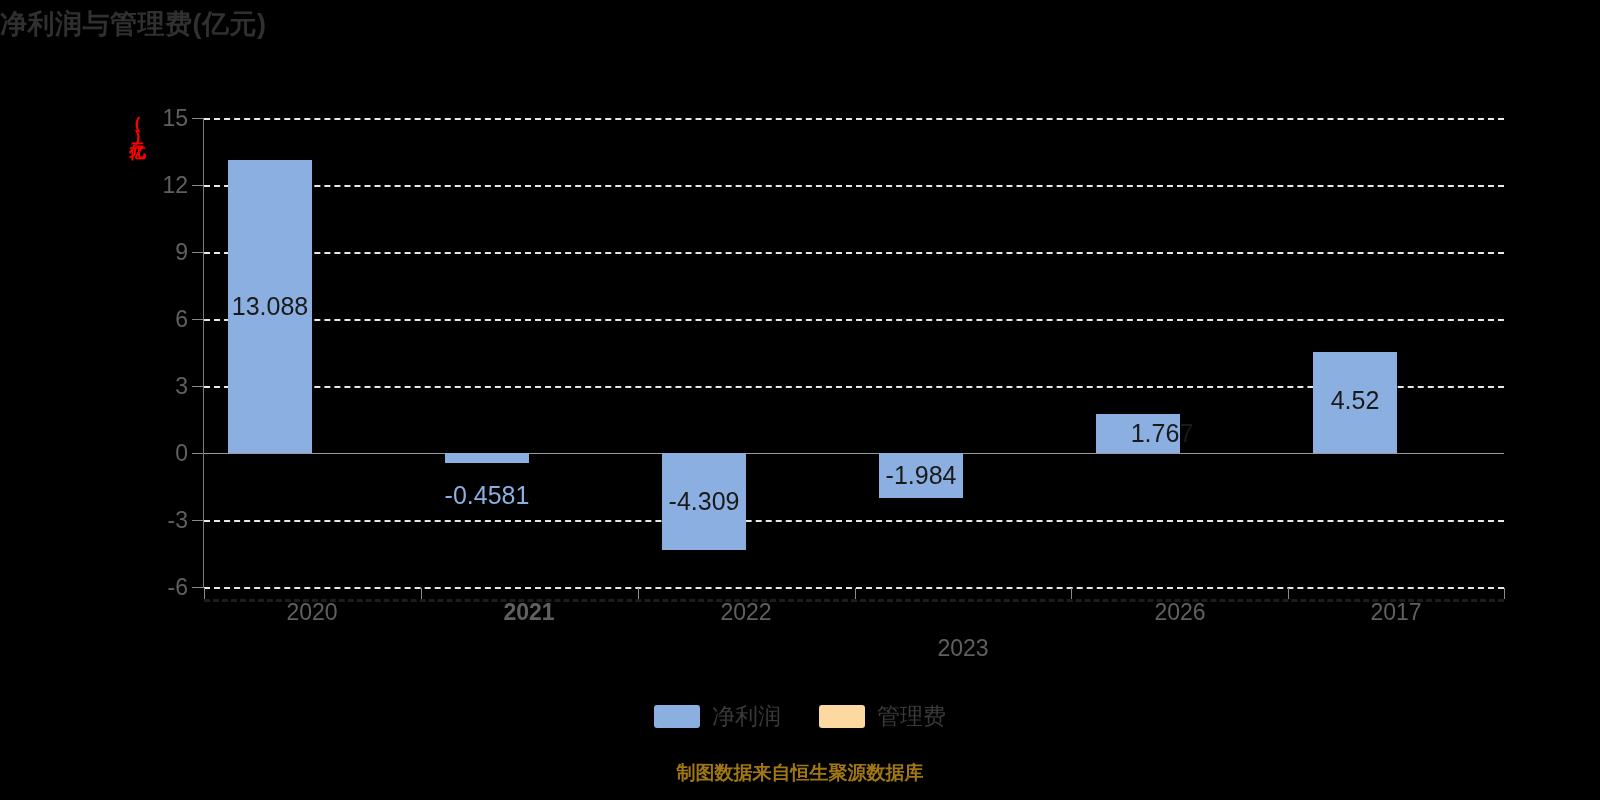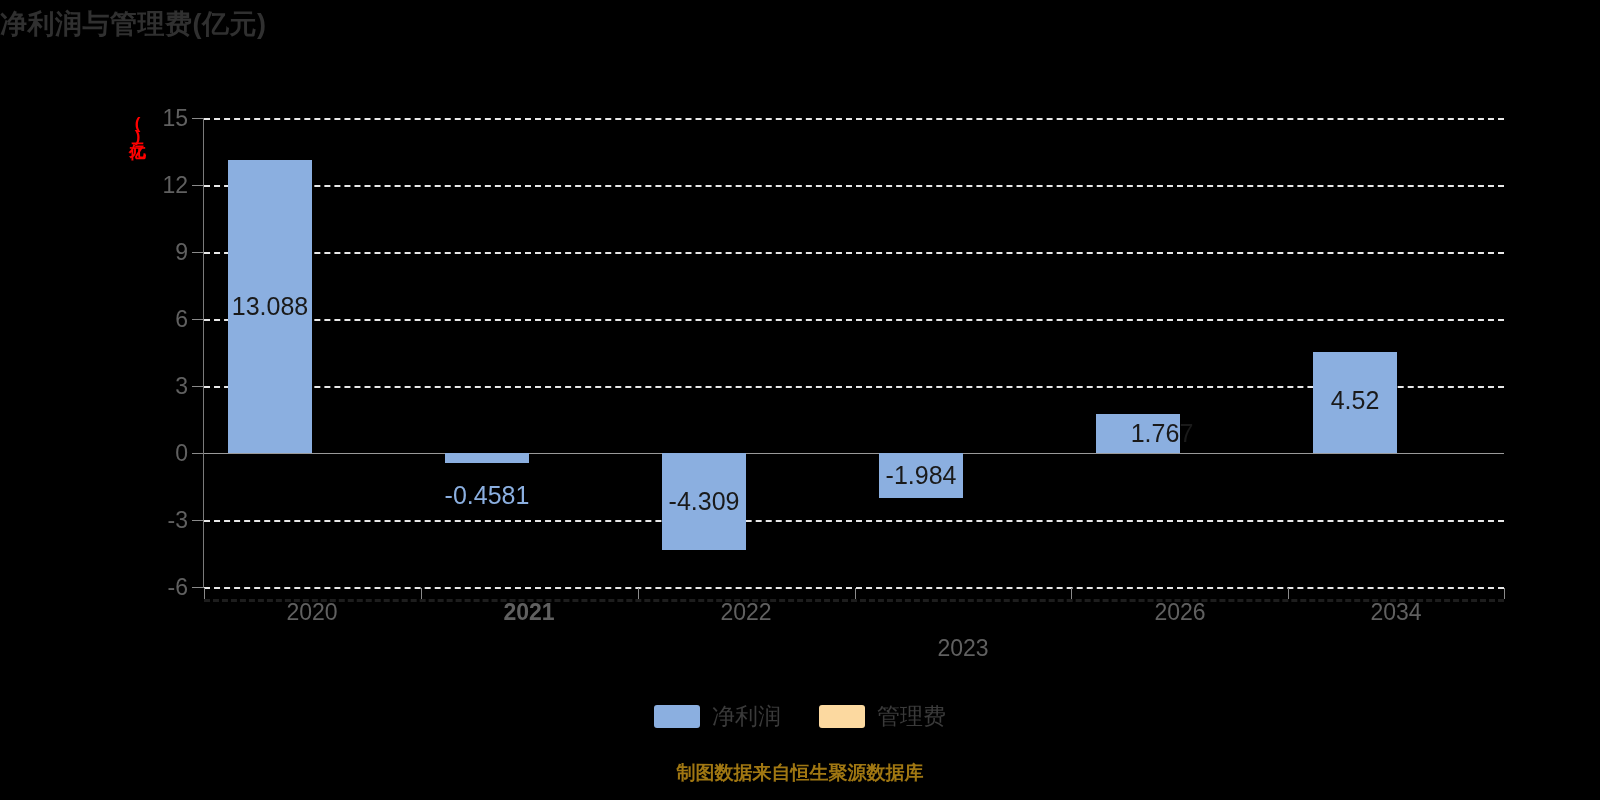--- a/index.html
+++ b/index.html
@@ -244,21 +244,21 @@
 <div class="x-tick-mark" style="left:855px;"></div>
 <div class="x-tick-mark" style="left:1071px;"></div>
 <div class="x-tick-mark" style="left:1288px;"></div>
 <div class="x-tick-mark" style="left:1504px;"></div>
 
 <div class="x-tick-label" style="left:312px;">2020</div>
 <div class="x-tick-label" style="left:529px;font-weight:bold;">2021</div>
 <div class="x-tick-label" style="left:746px;">2022</div>
 <div class="x-tick-label" style="left:963px;margin-top:36px;">2023</div>
 <div class="x-tick-label" style="left:1180px;">2026</div>
-<div class="x-tick-label" style="left:1396px;">2034</div>
+<div class="x-tick-label" style="left:1396px;">2017</div>
 
 <div id="legend">
   <div class="legend-item">
     <span class="legend-swatch" style="background:#8bafe0;"></span>
     <span class="legend-label">净利润</span>
   </div>
   <div class="legend-item">
     <span class="legend-swatch" style="background:#fcd9a0;"></span>
     <span class="legend-label">管理费</span>
   </div>

